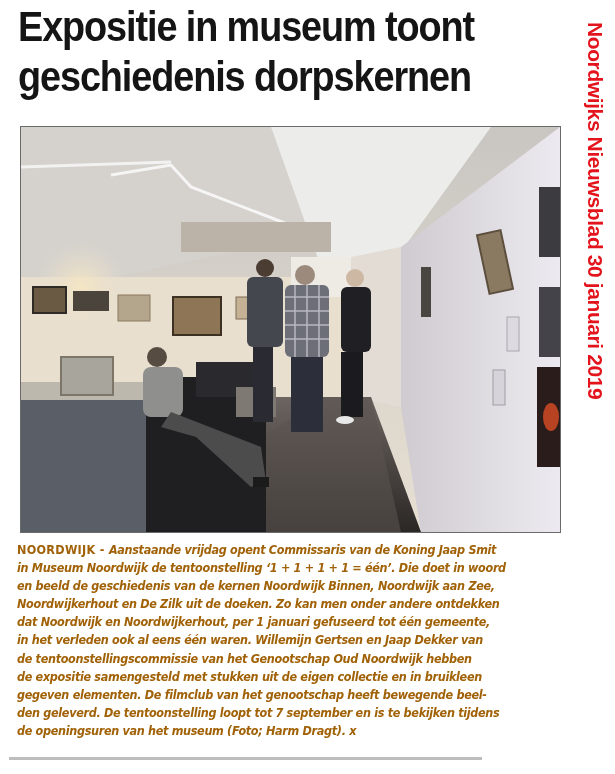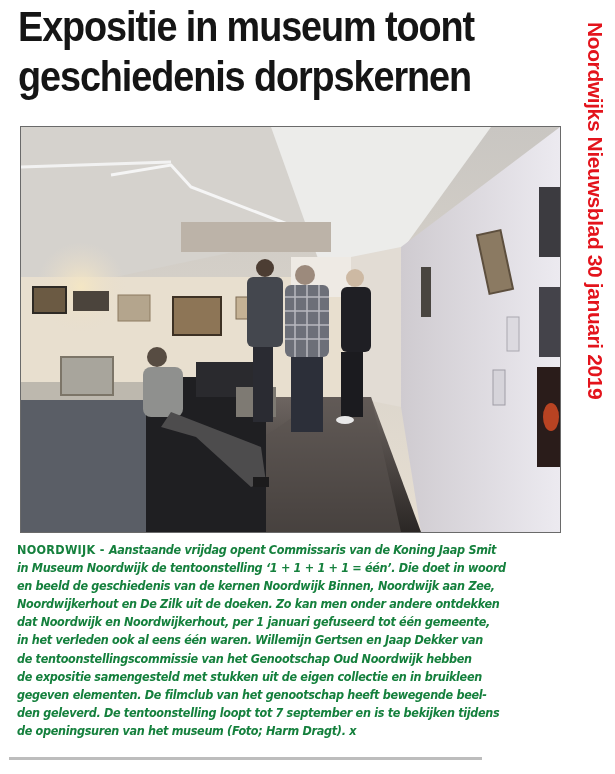--- a/index.html
+++ b/index.html
@@ -26,21 +26,21 @@
     }
     .photo {
       position: absolute; left: 20px; top: 126px; width: 541px; height: 407px;
       border: 1px solid #6a6a6a; box-sizing: border-box; overflow: hidden;
       background: #d9d6d0;
     }
     .photo svg { display: block; }
     .caption {
       position: absolute; left: 17px; top: 541px; width: 565px;
       font-family: "DejaVu Sans", sans-serif; font-size: 12.1px; line-height: 18.1px;
-      color: #15803d; letter-spacing: -0.35px;
+      color: #a16207; letter-spacing: -0.35px;
     }
     .caption .line { white-space: nowrap; font-style: italic; font-weight: bold; transform: scaleX(0.93); transform-origin: left top; }
     .caption .dateline { font-style: normal; font-weight: bold; letter-spacing: 0.3px; }
     .rule {
       position: absolute; left: 9px; top: 757px; width: 473px; height: 3px; background: #bdbdbd;
     }
   </style>
 </head>
 <body>
 

